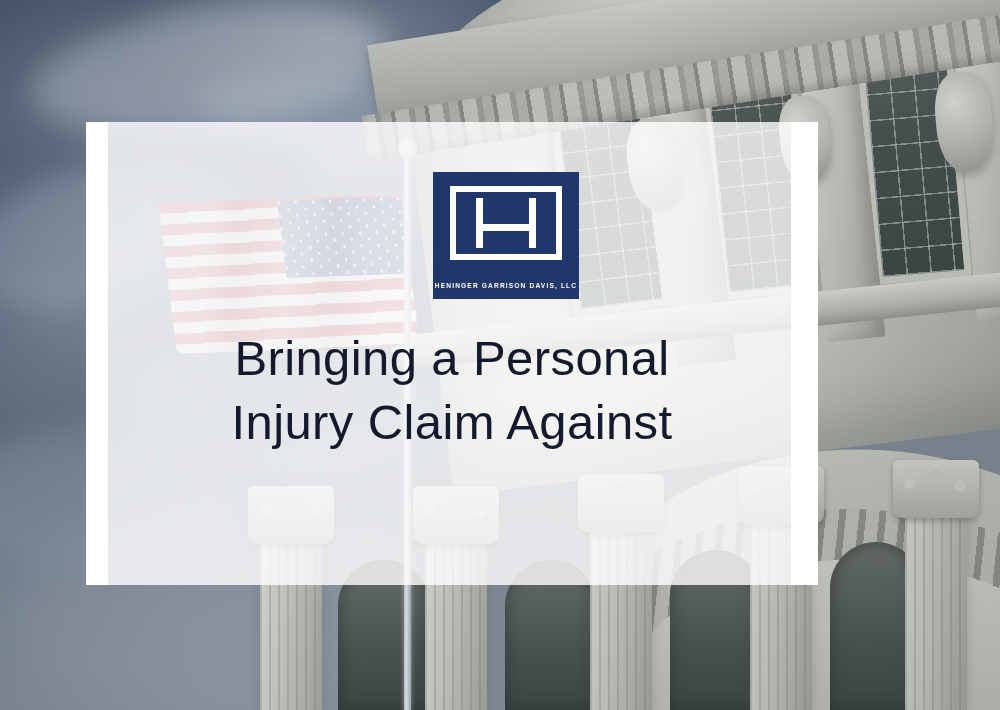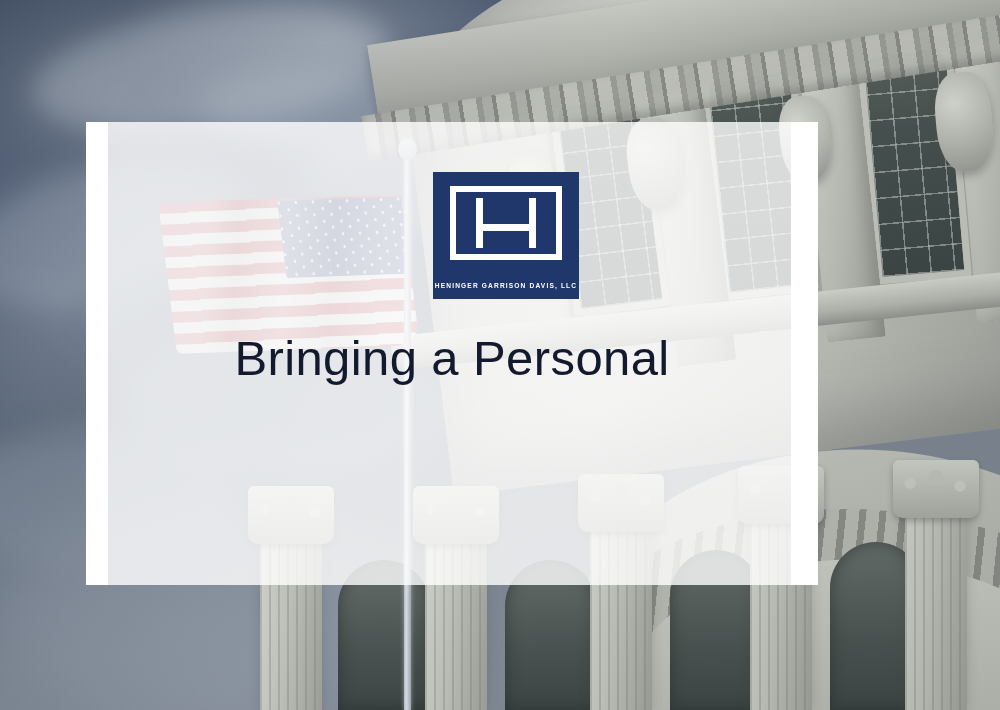--- a/index.html
+++ b/index.html
@@ -364,14 +364,15 @@
         <div class="bar-v-left"></div>
         <div class="bar-h"></div>
         <div class="bar-v-right"></div>
       </div>
     </div>
     <div class="logo-name">HENINGER GARRISON DAVIS, LLC</div>
   </div>
 
   <div class="heading">
     <span class="ln">Bringing a Personal</span>
+    <span class="ln">Injury Claim Against</span>
   </div>
 </div>
 
 </body></html>

